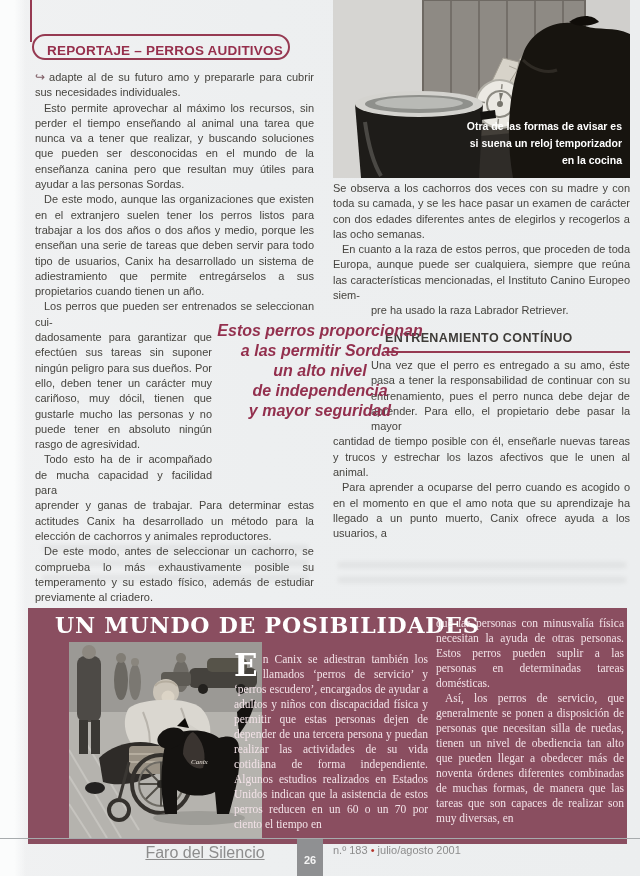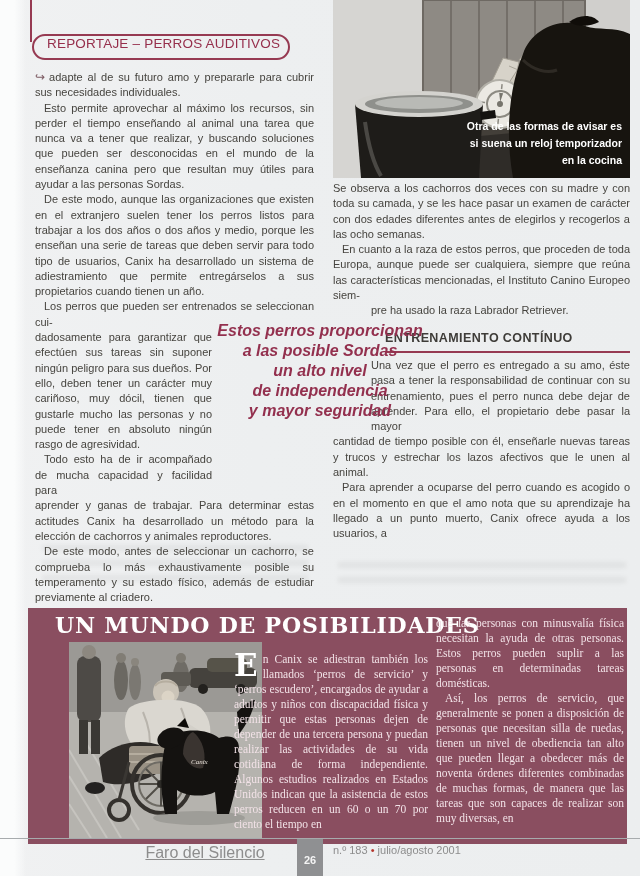--- a/index.html
+++ b/index.html
@@ -6,22 +6,22 @@
   .page{
     position:relative;width:640px;height:876px;overflow:hidden;
     background:linear-gradient(90deg,#f0f1f2 0%,#edeff0 40%,#eceeef 100%);
     font-family:"Liberation Sans",sans-serif;
   }
   .edge-left{position:absolute;left:0;top:0;width:26px;height:100%;
     background:linear-gradient(90deg,#fbfcfc 55%,rgba(251,252,252,0) 100%);}
   .accent-line{position:absolute;left:30px;top:0;width:2px;height:42px;background:#963a52;}
 
   .kicker{position:absolute;left:32px;top:34px;width:258px;height:26px;box-sizing:border-box;
-    border:2px solid #963a52;border-radius:14px;display:flex;align-items:flex-start;
-    padding-left:13px;color:#962f4c;font-weight:normal;font-size:13.5px;letter-spacing:.2px;}
+    border:2px solid #963a52;border-radius:14px;display:flex;align-items:flex-end;
+    padding-left:13px;color:#962f4c;font-weight:bold;font-size:13.5px;letter-spacing:.2px;}
 
   
   .photo-top{position:absolute;left:333px;top:0;width:297px;height:178px;}
   .photo-top svg{display:block;}
   .photo-caption{position:absolute;right:8px;bottom:9px;width:162px;text-align:right;
     color:#ffffff;font-weight:bold;font-size:10.5px;line-height:17px;}
 
   
   .body-text{font-size:11px;line-height:15.3px;color:#46443f;text-align:justify;}
   .col-left{position:absolute;left:35px;top:70px;width:279px;}
@@ -146,21 +146,21 @@
     <p class="indent">En cuanto a la raza de estos perros, que proceden de toda Europa, aunque puede ser cualquiera, siempre que reúna las características mencionadas, el Instituto Canino Europeo siem-</p>
     <p class="narrow-l">pre ha usado la raza Labrador Retriever.</p>
     <h3 class="sec-heading" style="margin-top:12px;">ENTRENAMIENTO CONTÍNUO</h3>
     <p class="narrow-l">Una vez que el perro es entregado a su amo, éste pasa a tener la responsabilidad de continuar con su entrenamiento, pues el perro nunca debe dejar de aprender. Para ello, el propietario debe pasar la mayor</p>
     <p>cantidad de tiempo posible con él, enseñarle nuevas tareas y trucos y estrechar los lazos afectivos que le unen al animal.</p>
     <p class="indent">Para aprender a ocuparse del perro cuando es acogido o en el momento en que el amo nota que su aprendizaje ha llegado a un punto muerto, Canix ofrece ayuda a los usuarios, a</p>
   </div>
 
   <div class="pull-quote">
     <div>Estos perros proporcionan</div>
-    <div>a las posible Sordas</div>
+    <div>a las permitir Sordas</div>
     <div>un alto nivel</div>
     <div>de independencia</div>
     <div>y mayor seguridad</div>
   </div>
 
   <div class="ghost ghost1"></div>
   <div class="ghost ghost2"></div>
 
   <section class="box">
     <h2 class="box-title" style="margin:0">UN MUNDO DE POSIBILIDADES</h2>

